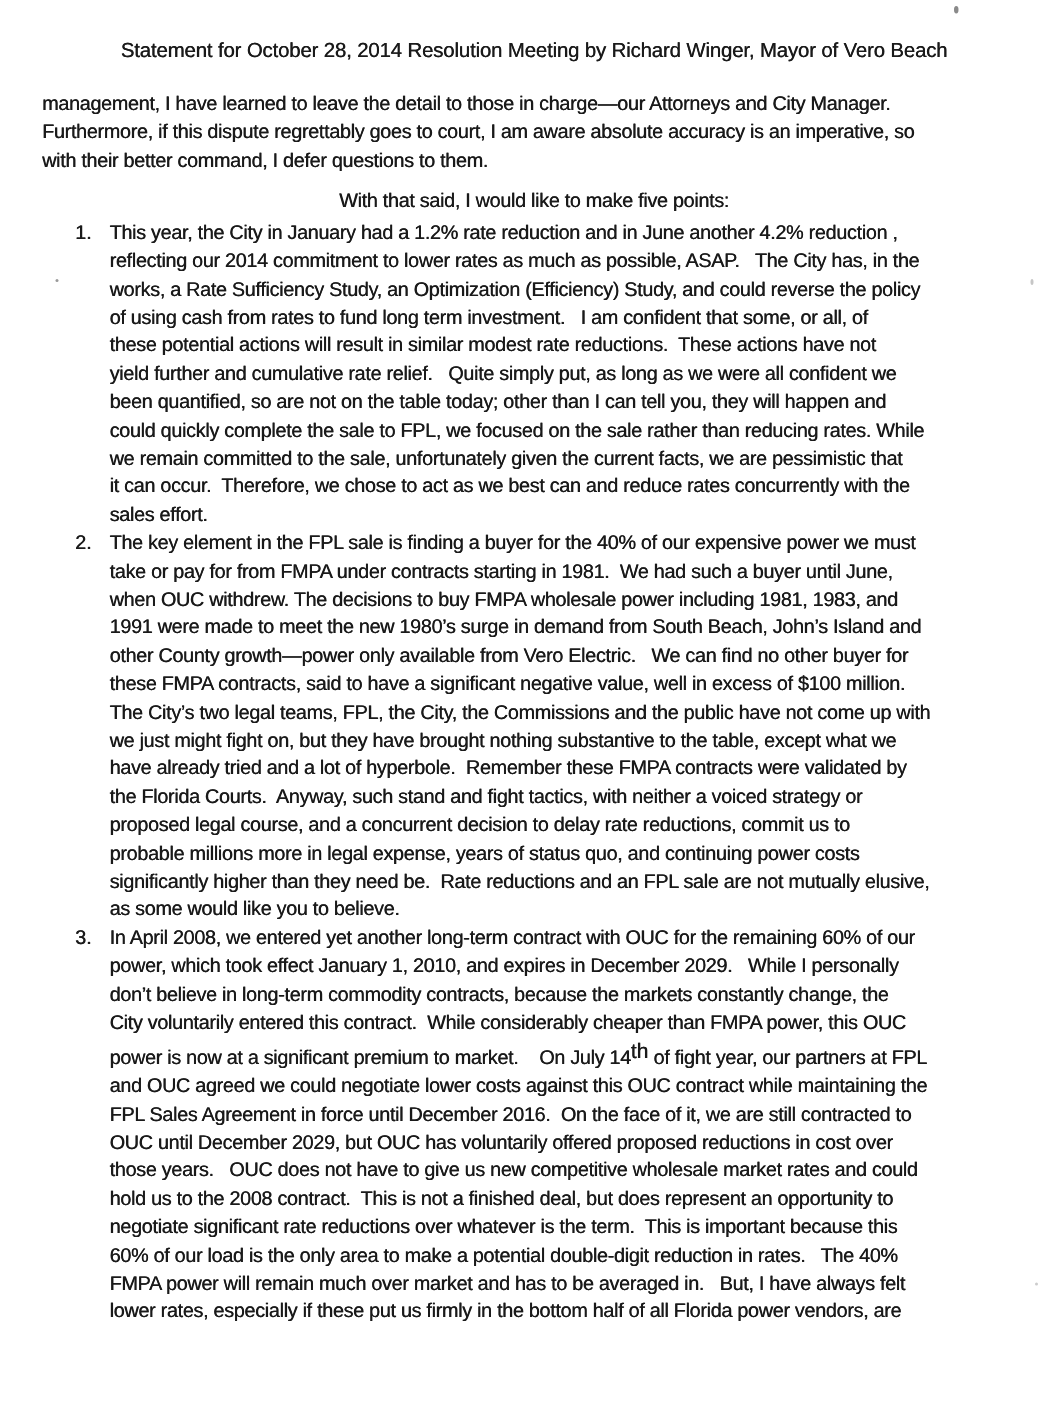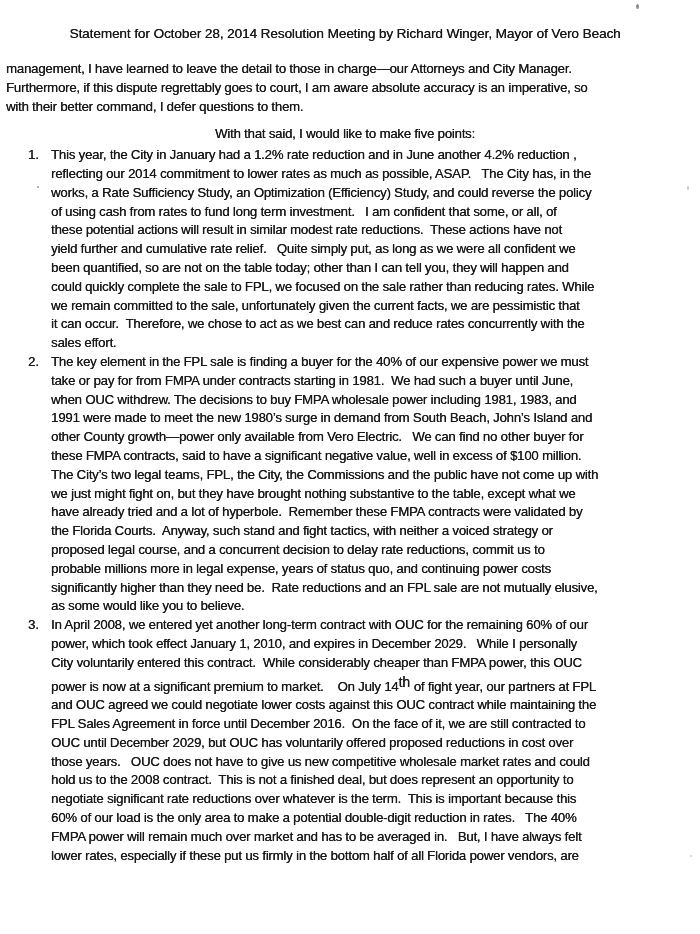--- a/index.html
+++ b/index.html
@@ -10,21 +10,21 @@
   .page {
     position: relative;
     width: 700px;
     height: 934px;
     background: #ffffff;
     overflow: hidden;
     font-family: "Liberation Sans", sans-serif;
     color: #1a1a1a;
   }
   .doc {
-    padding: 24px 16px 0 6px;
+    padding: 24px 16px 0 28px;
   }
   .title {
     text-align: center;
     font-size: 13.6px;
     line-height: 20px;
     letter-spacing: -0.1px;
     white-space: pre;
     text-shadow: 0.25px 0 0 currentColor;
   }
   .para1 {
@@ -126,20 +126,21 @@
             <div class="line">probable millions more in legal expense, years of status quo, and continuing power costs</div>
             <div class="line">significantly higher than they need be.  Rate reductions and an FPL sale are not mutually elusive,</div>
             <div class="line">as some would like you to believe.</div>
           </div>
         </div>
         <div class="list-item">
           <span class="num">3.</span>
           <div>
             <div class="line">In April 2008, we entered yet another long-term contract with OUC for the remaining 60% of our</div>
             <div class="line">power, which took effect January 1, 2010, and expires in December 2029.   While I personally</div>
+            <div class="line">don’t believe in long-term commodity contracts, because the markets constantly change, the</div>
             <div class="line">City voluntarily entered this contract.  While considerably cheaper than FMPA power, this OUC</div>
             <div class="line"><span>power is now at a significant premium to market.    On July 14</span><sup>th</sup><span> of fight year, our partners at FPL</span></div>
             <div class="line">and OUC agreed we could negotiate lower costs against this OUC contract while maintaining the</div>
             <div class="line">FPL Sales Agreement in force until December 2016.  On the face of it, we are still contracted to</div>
             <div class="line">OUC until December 2029, but OUC has voluntarily offered proposed reductions in cost over</div>
             <div class="line">those years.   OUC does not have to give us new competitive wholesale market rates and could</div>
             <div class="line">hold us to the 2008 contract.  This is not a finished deal, but does represent an opportunity to</div>
             <div class="line">negotiate significant rate reductions over whatever is the term.  This is important because this</div>
             <div class="line">60% of our load is the only area to make a potential double-digit reduction in rates.   The 40%</div>
             <div class="line">FMPA power will remain much over market and has to be averaged in.   But, I have always felt</div>

